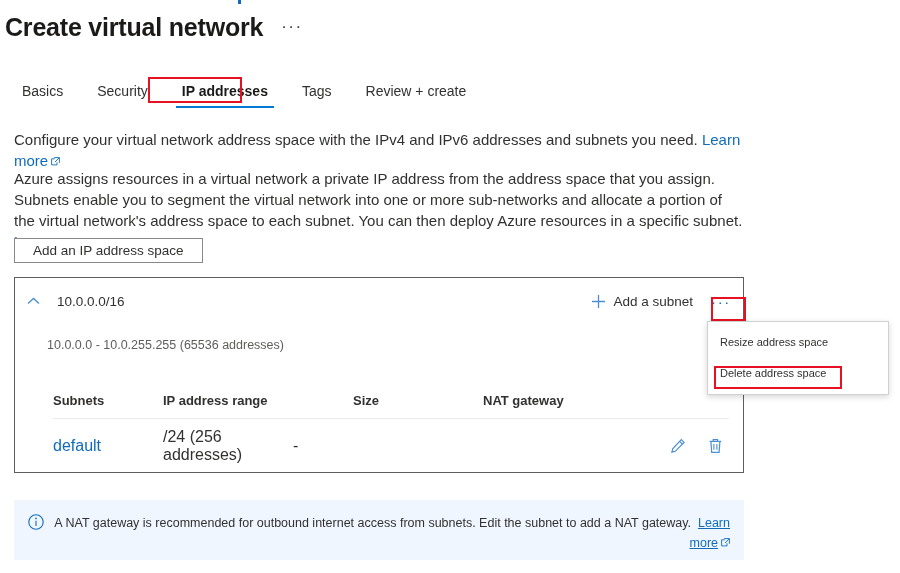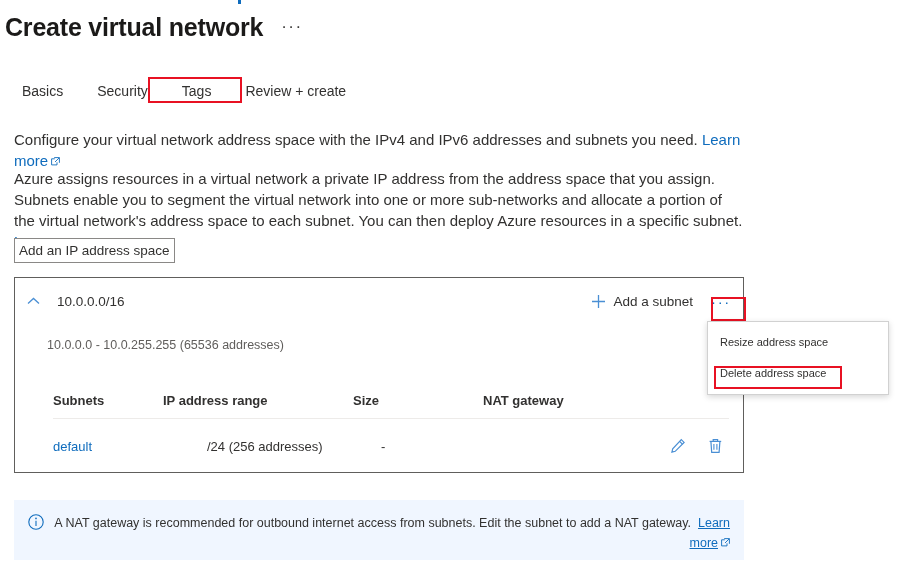--- a/index.html
+++ b/index.html
@@ -119,21 +119,21 @@
     vertical-align: baseline;
   }
   .ext-icon svg { display: block; }
 
   
   .btn-add-space {
     position: absolute;
     left: 14px;
     top: 238px;
     height: 25px;
-    padding: 0 4px;
+    padding: 0 18px;
     background: #ffffff;
     border: 1px solid #8a8886;
     font-size: 13.5px;
     color: #323130;
     font-family: "Liberation Sans", sans-serif;
     line-height: 23px;
     cursor: pointer;
     box-sizing: border-box;
   }
 
@@ -230,23 +230,22 @@
   }
   .tbl-head {
     height: 36px;
     border-bottom: 1px solid #edebe9;
     font-size: 13px;
     font-weight: 700;
     color: #323130;
   }
   .tbl-body {
     height: 54px;
-    font-size: 13px;
-    color: #323130;
-    gap: 44px;
+    font-size: 16px;
+    color: #323130;
   }
   .col-subnets   { width: 110px; }
   .col-range     { width: 190px; }
   .col-size      { width: 130px; }
   .col-nat       { width: 160px; }
   .col-actions   { margin-left: auto; display: flex; align-items: center; gap: 22px; padding-right: 6px; }
   .icon-btn { cursor: pointer; display: block; }
 
   
   .ctx-menu {
@@ -308,20 +307,21 @@
 <div class="top-sliver"></div>
 
 <div class="page-header">
   <div class="page-title">Create virtual network</div>
   <div class="title-ellipsis">···</div>
 </div>
 
 <div class="tabs">
   <div class="tab first">Basics</div>
   <div class="tab spaced">Security</div>
+  <div class="tab spaced selected">IP addresses</div>
   <div class="tab spaced">Tags</div>
   <div class="tab spaced">Review + create</div>
 </div>
 <div class="annot-box annot-tab"></div>
 
 <div class="para para-1">
   <span>Configure your virtual network address space with the IPv4 and IPv6 addresses and subnets you need.</span>
   <a class="link">Learn more</a><span class="ext-icon"><svg width="9" height="9" viewBox="0 0 9 9">
         <path d="M3.2 0.6h5.2v5.2" fill="none" stroke="#0f6cbd" stroke-width="0.9"></path>
         <path d="M8.2 0.8 L4.0 5.0" stroke="#0f6cbd" stroke-width="0.9" fill="none"></path>

